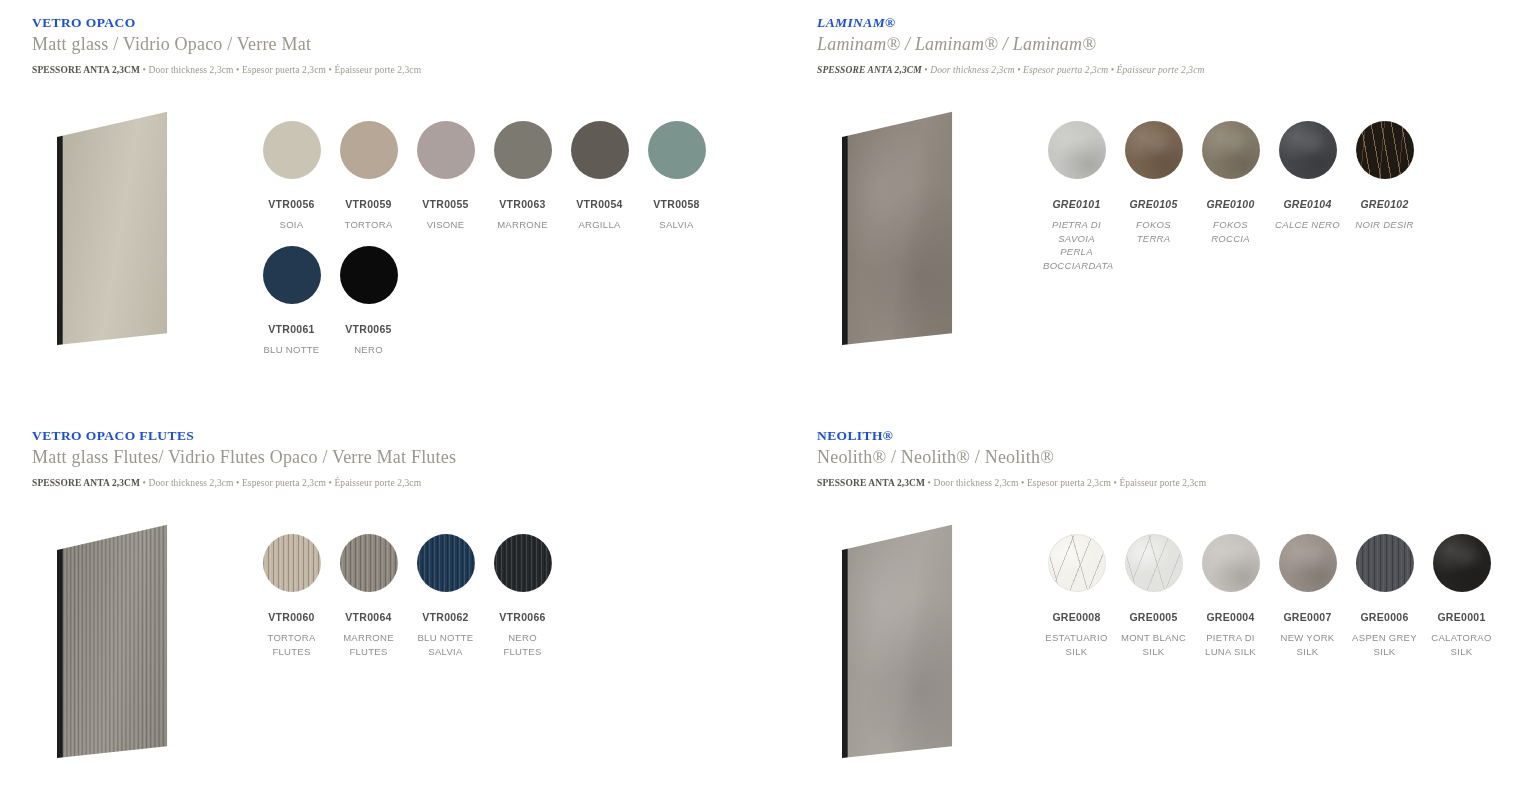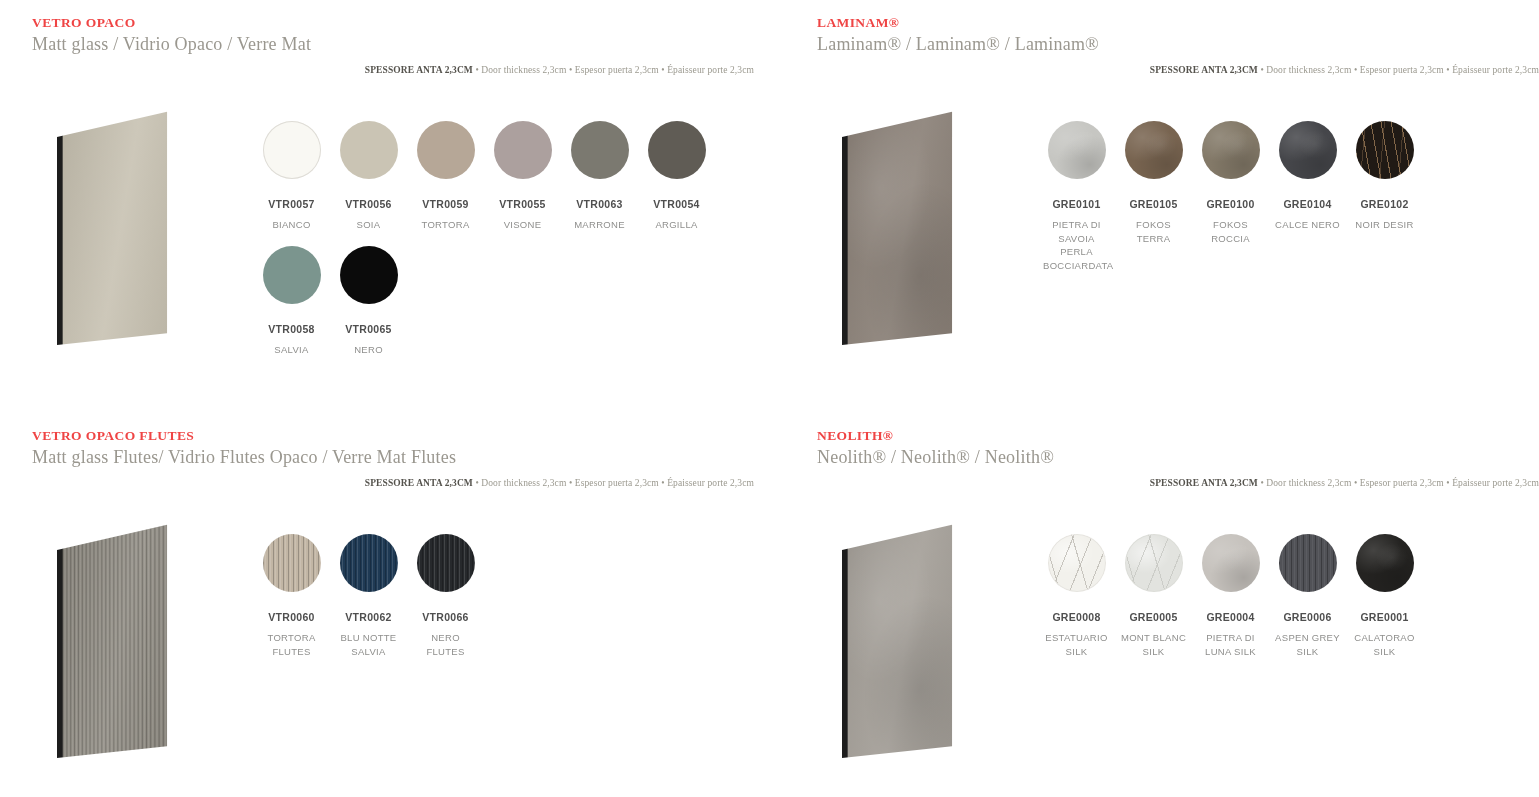--- a/index.html
+++ b/index.html
@@ -7,36 +7,36 @@
   body {
     background:#ffffff;
     font-family:"Liberation Sans","DejaVu Sans",sans-serif;
     position:relative;
     overflow:hidden;
   }
   .page { position:absolute; inset:0; }
 
   .section { position:absolute; width:722px; }
   .sec-tl { left:32px;  top:15px; }
-  .sec-tr { left:817px; top:15px; }
+  .sec-tr { left:817px; top:15px;font-style:italic; }
   .sec-bl { left:32px;  top:428px; }
   .sec-br { left:817px; top:428px; }
 
   .sec-title {
     font-family:"Liberation Serif","DejaVu Serif",serif;
-    font-weight:bold; font-size:13.5px; color:#ef4444;
+    font-weight:bold; font-size:13.5px; color:#1d4ed8;
     letter-spacing:.4px; line-height:1.25;
   }
   .sec-subtitle {
     font-family:"Liberation Serif","DejaVu Serif",serif;
     font-size:18px; color:#9a978f; margin-top:2px; letter-spacing:.2px;
   }
   .sec-spessore {
     margin-top:10px; font-family:"Liberation Serif","DejaVu Serif",serif;
-    font-size:9.5px; letter-spacing:.1px;text-align:right;
+    font-size:9.5px; letter-spacing:.1px;
   }
   .sp-bold { font-weight:bold; color:#55534d; }
   .sp-rest { color:#9b998f; }
 
   .sec-content { display:flex; align-items:flex-start; margin-top:46px; }
 
   
   .door-wrap { margin-left:25px; width:104px; height:238px; flex:none; }
   .door {
     width:110px; height:208px; margin-top:16px;
@@ -116,25 +116,20 @@
     </div>
     <div class="sec-content">
       <div class="door-wrap">
         <div class="door door-tex-solid" style="--c1: #c6c0b0;">
           <div class="door-edge" style="background: rgb(29, 29, 29);"></div>
           <div class="door-face"></div>
         </div>
       </div>
       <div class="swatches">
           <div class="swatch-cell">
-            <div class="swatch-circle tex-solid" style="background-color: rgb(249, 248, 243); box-shadow: rgb(222, 220, 214) 0px 0px 0px 1px inset;"></div>
-            <div class="swatch-code">VTR0057</div>
-            <div class="swatch-name">BIANCO</div>
-          </div>
-          <div class="swatch-cell">
             <div class="swatch-circle tex-solid" style="background-color: rgb(202, 196, 180);"></div>
             <div class="swatch-code">VTR0056</div>
             <div class="swatch-name">SOIA</div>
           </div>
           <div class="swatch-cell">
             <div class="swatch-circle tex-solid" style="background-color: rgb(182, 167, 151);"></div>
             <div class="swatch-code">VTR0059</div>
             <div class="swatch-name">TORTORA</div>
           </div>
           <div class="swatch-cell">
@@ -149,20 +144,25 @@
           </div>
           <div class="swatch-cell">
             <div class="swatch-circle tex-solid" style="background-color: rgb(96, 92, 85);"></div>
             <div class="swatch-code">VTR0054</div>
             <div class="swatch-name">ARGILLA</div>
           </div>
           <div class="swatch-cell">
             <div class="swatch-circle tex-solid" style="background-color: rgb(123, 149, 142);"></div>
             <div class="swatch-code">VTR0058</div>
             <div class="swatch-name">SALVIA</div>
+          </div>
+          <div class="swatch-cell">
+            <div class="swatch-circle tex-solid" style="background-color: rgb(35, 57, 80);"></div>
+            <div class="swatch-code">VTR0061</div>
+            <div class="swatch-name">BLU NOTTE</div>
           </div>
           <div class="swatch-cell">
             <div class="swatch-circle tex-solid" style="background-color: rgb(11, 11, 11);"></div>
             <div class="swatch-code">VTR0065</div>
             <div class="swatch-name">NERO</div>
           </div>
         </div>
     </div>
   </section>
 
@@ -224,20 +224,25 @@
           <div class="door-face"></div>
         </div>
       </div>
       <div class="swatches">
           <div class="swatch-cell">
             <div class="swatch-circle tex-flutes" style="background-color: rgb(194, 182, 165);"></div>
             <div class="swatch-code">VTR0060</div>
             <div class="swatch-name">TORTORA FLUTES</div>
           </div>
           <div class="swatch-cell">
+            <div class="swatch-circle tex-flutes" style="background-color: rgb(140, 134, 124);"></div>
+            <div class="swatch-code">VTR0064</div>
+            <div class="swatch-name">MARRONE FLUTES</div>
+          </div>
+          <div class="swatch-cell">
             <div class="swatch-circle tex-flutes" style="background-color: rgb(31, 58, 84);"></div>
             <div class="swatch-code">VTR0062</div>
             <div class="swatch-name">BLU NOTTE SALVIA</div>
           </div>
           <div class="swatch-cell">
             <div class="swatch-circle tex-flutes" style="background-color: rgb(38, 41, 44);"></div>
             <div class="swatch-code">VTR0066</div>
             <div class="swatch-name">NERO FLUTES</div>
           </div>
         </div>
@@ -268,20 +273,25 @@
             <div class="swatch-circle tex-marble" style="background-color: rgb(226, 227, 223); --vein: #c6c7c2cc; box-shadow: rgb(220, 221, 216) 0px 0px 0px 1px inset;"></div>
             <div class="swatch-code">GRE0005</div>
             <div class="swatch-name">MONT BLANC SILK</div>
           </div>
           <div class="swatch-cell">
             <div class="swatch-circle tex-stone" style="background-color: rgb(198, 194, 189);"></div>
             <div class="swatch-code">GRE0004</div>
             <div class="swatch-name">PIETRA DI LUNA SILK</div>
           </div>
           <div class="swatch-cell">
+            <div class="swatch-circle tex-stone" style="background-color: rgb(154, 144, 137);"></div>
+            <div class="swatch-code">GRE0007</div>
+            <div class="swatch-name">NEW YORK SILK</div>
+          </div>
+          <div class="swatch-cell">
             <div class="swatch-circle tex-grain" style="background-color: rgb(81, 82, 87);"></div>
             <div class="swatch-code">GRE0006</div>
             <div class="swatch-name">ASPEN GREY SILK</div>
           </div>
           <div class="swatch-cell">
             <div class="swatch-circle tex-stone" style="background-color: rgb(36, 35, 33);"></div>
             <div class="swatch-code">GRE0001</div>
             <div class="swatch-name">CALATORAO SILK</div>
           </div>
         </div>

